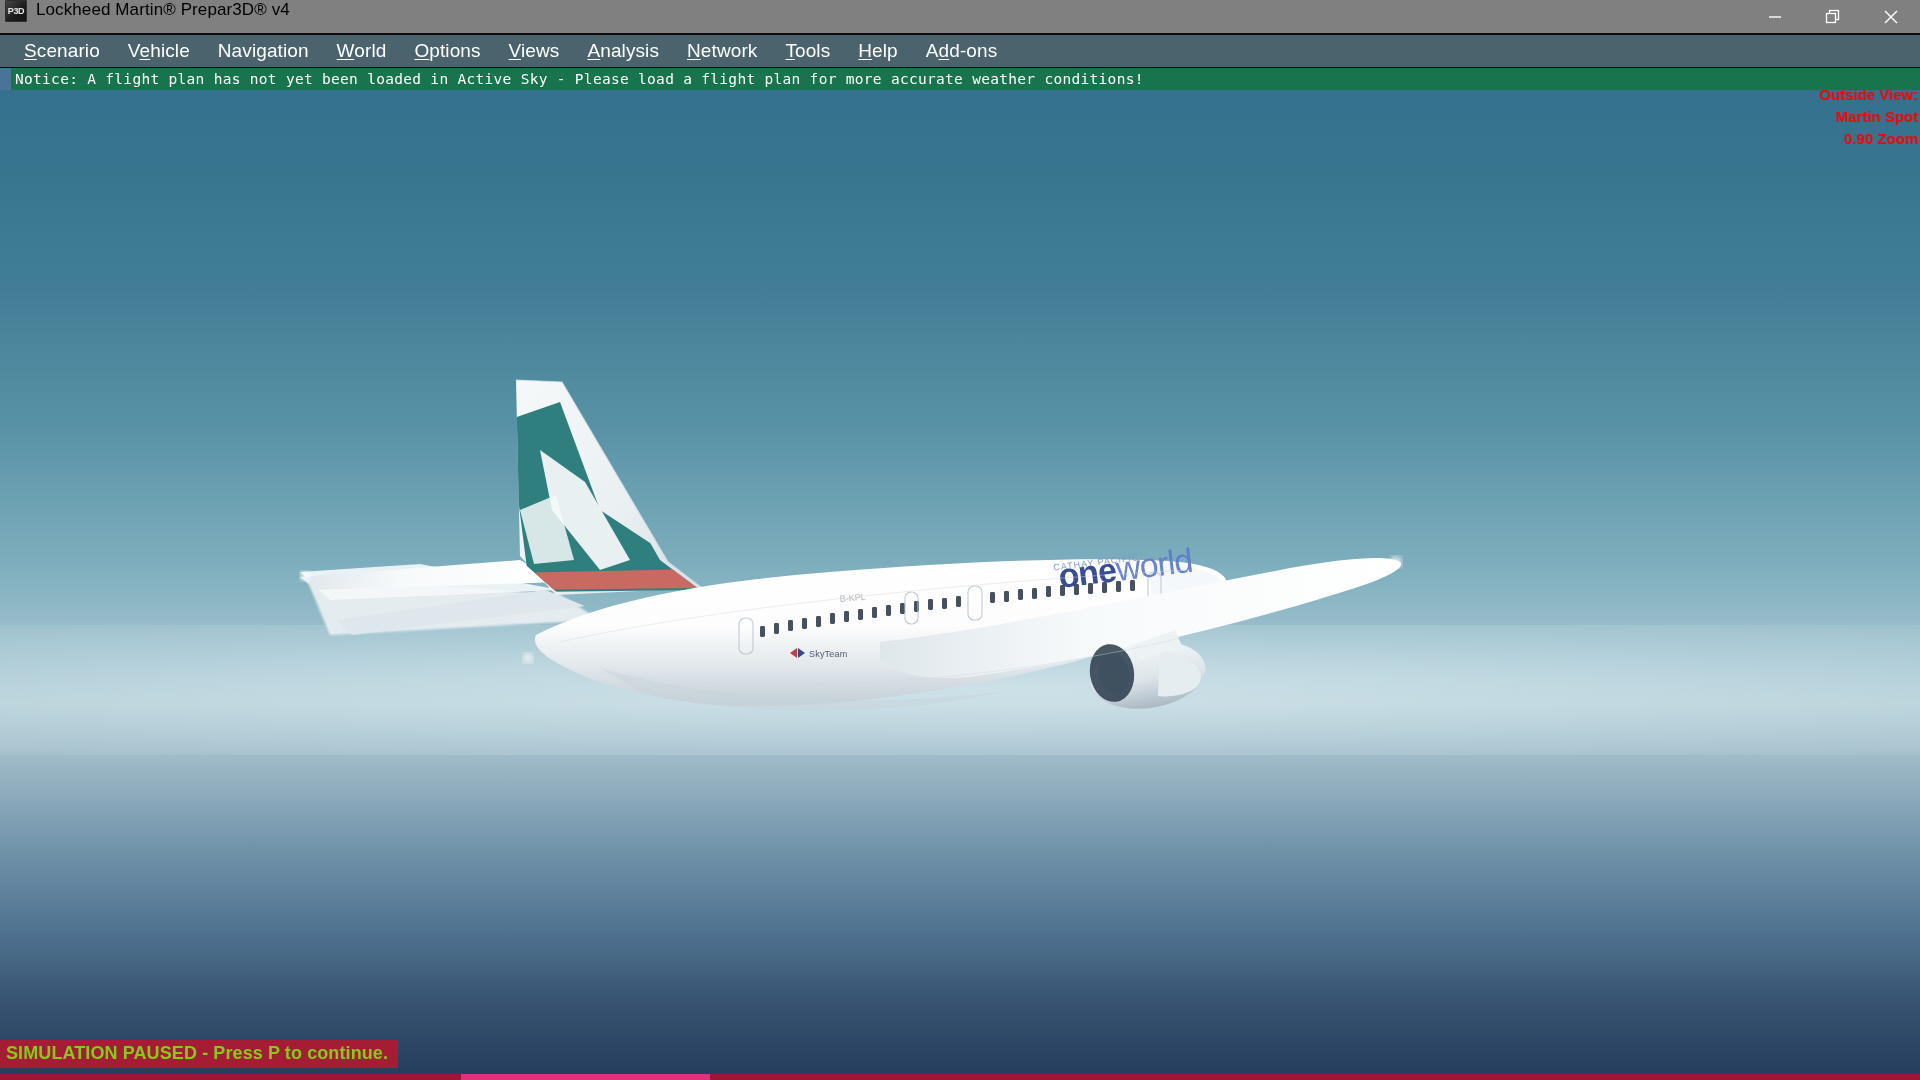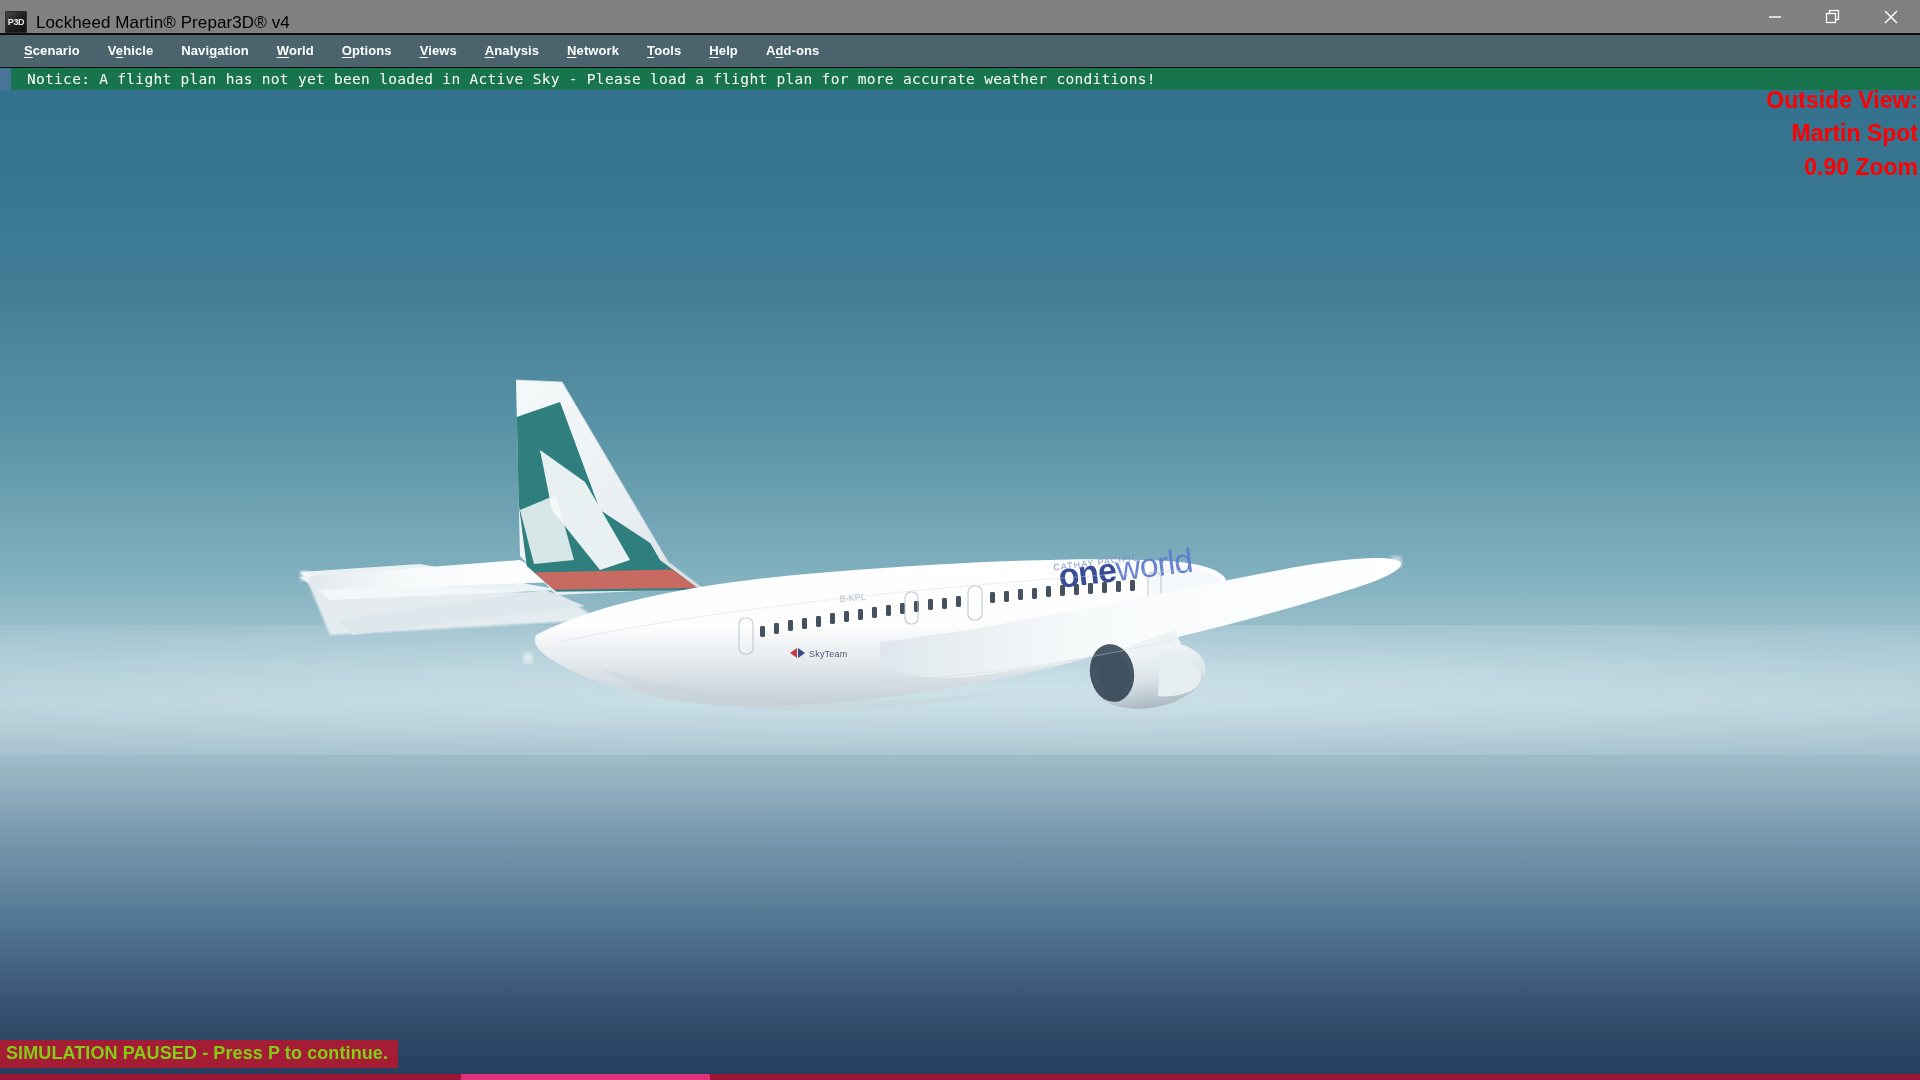--- a/index.html
+++ b/index.html
@@ -8,21 +8,21 @@
     overflow:hidden;
     font-family:"Liberation Sans", sans-serif;
     background:#000;
   }
   #app { position:relative; width:1920px; height:1080px; }
 
   
   .titlebar {
     position:absolute; top:0; left:0; width:1920px; height:33px;
     background:#808080;
-    display:flex; align-items:flex-end;
+    display:flex; align-items:flex-start;
   }
   .tb-icon {
     width:22px; height:22px; margin-left:5px; margin-right:9px;
     background:linear-gradient(135deg,#4a4a4a 0%,#1d1d1d 55%,#111 100%);
     border-radius:2px;
     display:flex; align-items:center; justify-content:center;
     font-size:9px; font-weight:bold; color:#e8e8e8;
     letter-spacing:-0.3px;
     font-family:"Liberation Sans", sans-serif;
     box-shadow:inset 0 0 0 1px #2e2e2e;
@@ -43,39 +43,39 @@
   
   .menubar {
     position:absolute; top:33px; left:0; width:1920px; height:35px;
     background:#4a636d;
     border-top:2px solid #0c0c0c;
     border-bottom:1px solid #0c0c0c;
     display:flex; align-items:center;
     padding-left:10px;
   }
   .menu-item {
-    font-size:13px; color:#ffffff; font-weight:700;
+    font-size:19px; color:#ffffff; font-weight:400;
     padding:16px 14px; white-space:nowrap;
     line-height:32px;
     letter-spacing:0.1px;
   }
   .menu-item u { text-decoration:underline; text-underline-offset:2px; }
 
   
   .noticebar {
     position:absolute; top:68px; left:0; width:1920px; height:22px;
     background:#17744d;
     display:flex; align-items:center;
   }
   .notice-swatch {
     width:11px; height:22px; background:#4a739a; flex:0 0 auto;
   }
   .notice-text {
     font-size:16px; color:#ffffff; white-space:nowrap;
-    padding-left:16px; letter-spacing:0.3px;
+    padding-left:4px; letter-spacing:0.3px;
     font-family:"DejaVu Sans Mono", monospace;
     font-size:14.5px;
   }
 
   
   .scene {
     position:absolute; top:90px; left:0; width:1920px; height:990px;
     overflow:hidden;
     background:linear-gradient(to bottom,
       #34718e 0%,
@@ -97,21 +97,21 @@
       rgba(214,232,238,0.75) 0%, rgba(200,222,231,0.35) 45%, rgba(200,222,231,0) 80%);
     pointer-events:none;
   }
 
   
   .hud {
     position:absolute; top:84px; right:2px;
     text-align:right; z-index:5;
   }
   .hud-line {
-    color:#ff0000; font-size:23px; font-weight:bold;
+    color:#ff0000; font-size:15px; font-weight:bold;
     line-height:1.45; white-space:nowrap;
     font-family:"Liberation Sans", sans-serif;
   }
 
   
   .pause-banner {
     position:absolute; left:0; bottom:12px;
     background:#a41d35;
     color:#84cc16; font-size:18px; font-weight:bold;
     padding:3px 10px 4px 6px;

